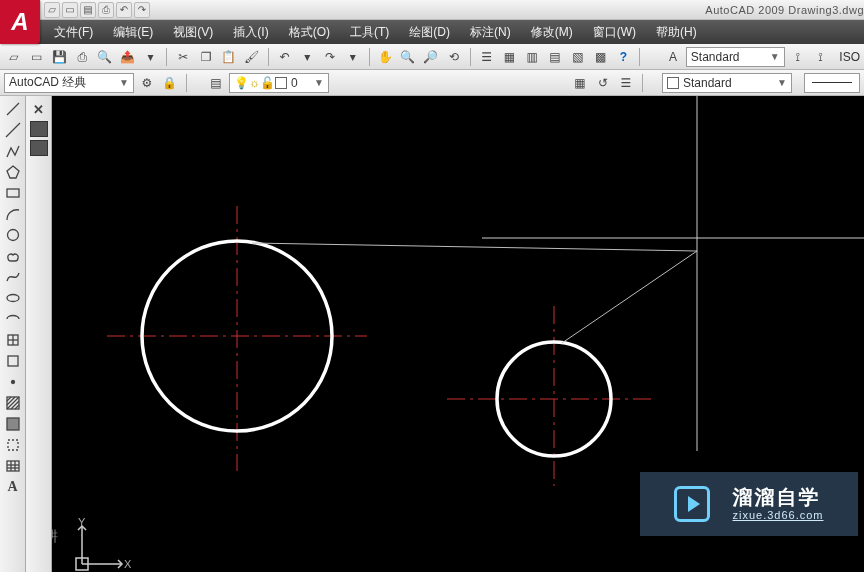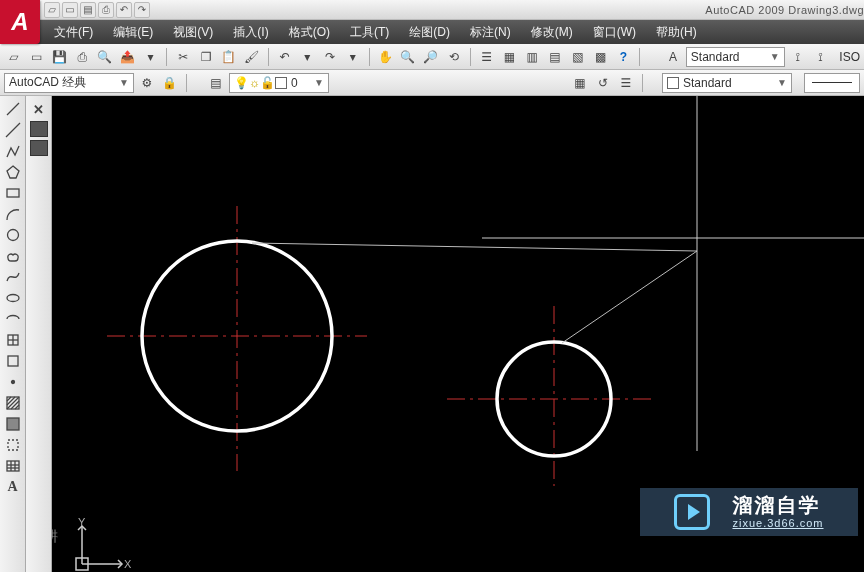--- a/index.html
+++ b/index.html
@@ -75,21 +75,21 @@
   }
   .aux-toolbar .ab{width:18px;height:16px;background:#555;border:1px solid #333;}
   .canvas {
     flex:1; position:relative; background:#000;
   }
   .canvas svg{position:absolute;left:0;top:0;}
   .ucs{position:absolute;left:40px;bottom:6px;color:#aaa;font-size:11px;}
   .ucs-y{position:absolute;left:44px;bottom:22px;color:#aaa;font-size:11px;}
   .watermark{
     position:absolute; right:6px; bottom:36px;
-    width:218px; height:48px;
+    width:218px; height:64px;
     background:rgba(40,60,80,0.9);
     display:flex;align-items:center;justify-content:center;
     color:#fff; gap:22px;
   }
   .watermark .play{
     width:36px;height:36px;border:3px solid #6fcffb;border-radius:6px;
     display:flex;align-items:center;justify-content:center;
   }
   .watermark .play::after{content:"";border-left:12px solid #6fcffb;border-top:8px solid transparent;border-bottom:8px solid transparent;margin-left:3px;}
   .watermark .txt{display:flex;flex-direction:column;line-height:1.2;}

